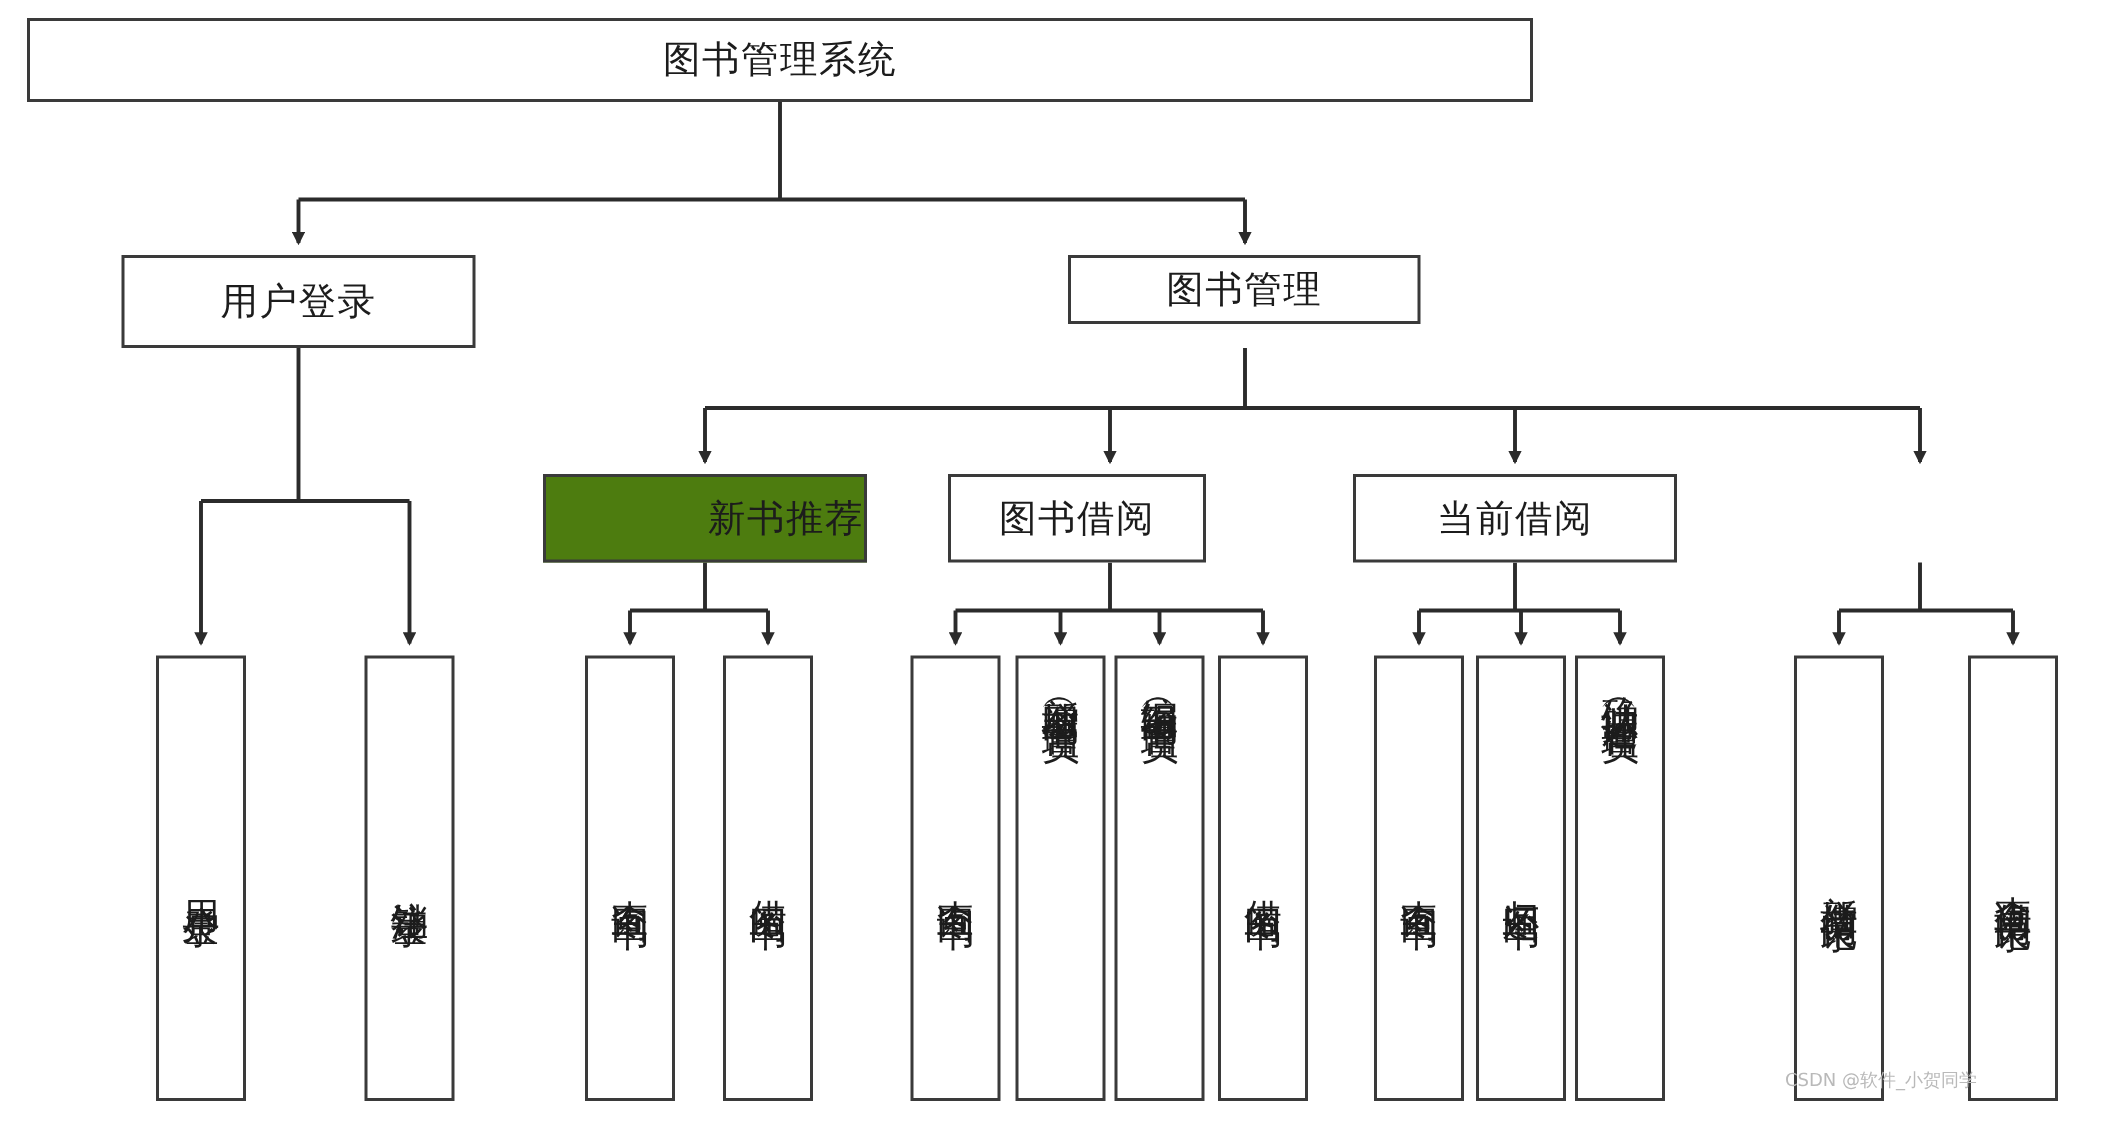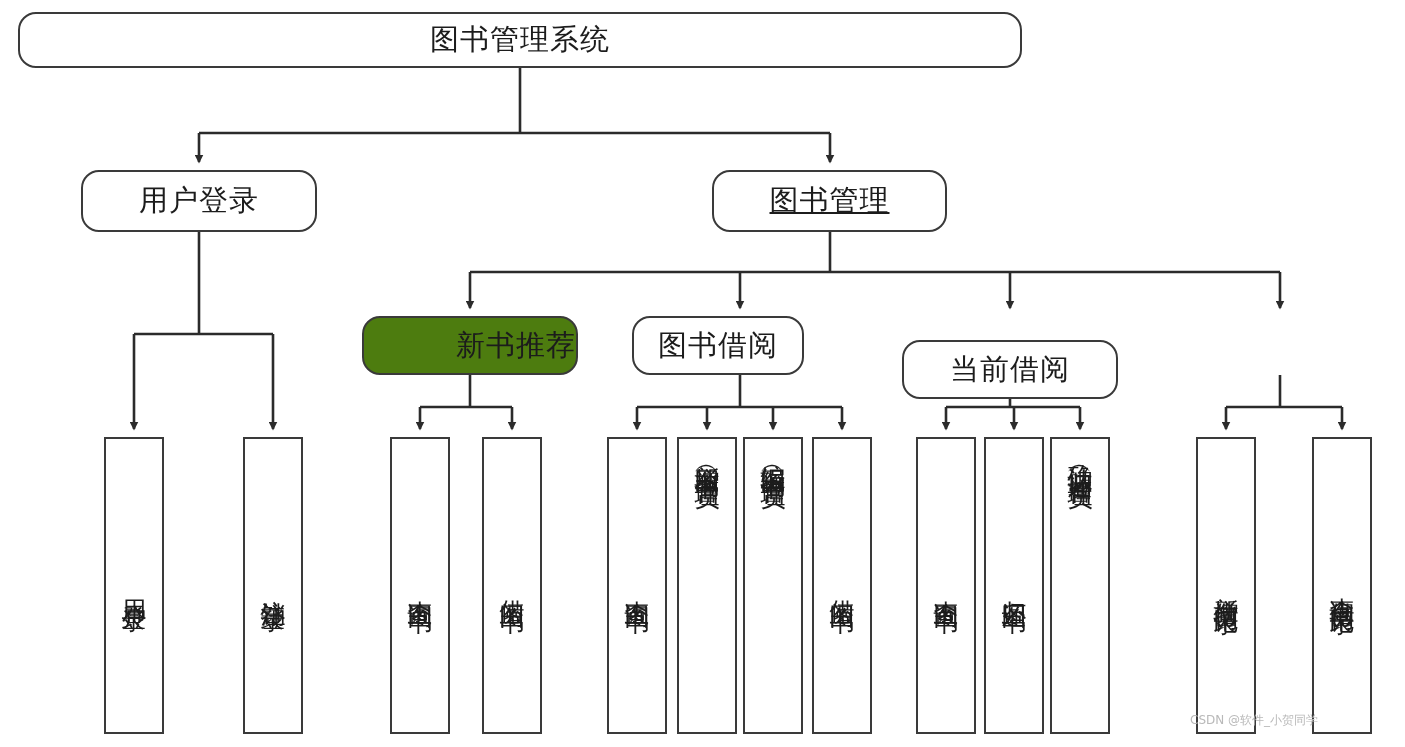--- a/index.html
+++ b/index.html
@@ -32,24 +32,23 @@
     position: absolute;
     box-sizing: border-box;
     background: #ffffff;
     border: 2.5px solid #3a3a3a;
     display: flex;
     align-items: center;
     justify-content: center;
     color: #1c1c1c;
   }
   .node.horiz {
-    font-size: 29px;
+    font-size: 25px;
     letter-spacing: 1px;
     line-height: 1.1;
-    border-radius: 18px;
   }
   .node.vert {
     font-size: 25px;
     line-height: 1.08;
   }
   .node.vert .vlabel {
     writing-mode: vertical-rl;
     text-orientation: upright;
     letter-spacing: 3px;
     white-space: nowrap;
@@ -127,31 +126,31 @@
     </g>
   </svg>
 
   <div class="node horiz" style="left: 18px; top: 12px; width: 1004px; height: 56px; border-color: rgb(58, 58, 58); background: rgb(255, 255, 255); color: rgb(28, 28, 28);">
     <span>图书管理系统</span>
   </div>
 
   <div class="node horiz" style="left: 81px; top: 170px; width: 236px; height: 62px; border-color: rgb(58, 58, 58); background: rgb(255, 255, 255); color: rgb(28, 28, 28);">
     <span>用户登录</span>
   </div>
-  <div class="node horiz" style="left: 712px; top: 170px; width: 235px; height: 62px; border-color: rgb(58, 58, 58); background: rgb(255, 255, 255); color: rgb(28, 28, 28); text-decoration: underline;">
+  <div class="node horiz" style="left: 712px; top: 170px; width: 235px; height: 46px; border-color: rgb(58, 58, 58); background: rgb(255, 255, 255); color: rgb(28, 28, 28);">
     <span>图书管理</span>
   </div>
 
   <div class="node horiz" style="left: 362px; top: 316px; width: 216px; height: 59px; border-color: rgb(58, 58, 58); background: #4d7c0f; color: rgb(28, 28, 28); justify-content: flex-end;">
     <span>新书推荐</span>
   </div>
   <div class="node horiz" style="left: 632px; top: 316px; width: 172px; height: 59px; border-color: rgb(58, 58, 58); background: rgb(255, 255, 255); color: rgb(28, 28, 28);">
     <span>图书借阅</span>
   </div>
-  <div class="node horiz" style="left: 902px; top: 316px; width: 216px; height: 59px; border-color: rgb(58, 58, 58); background: rgb(255, 255, 255); color: rgb(28, 28, 28); margin-top: 24px;">
+  <div class="node horiz" style="left: 902px; top: 316px; width: 216px; height: 59px; border-color: rgb(58, 58, 58); background: rgb(255, 255, 255); color: rgb(28, 28, 28);">
     <span>当前借阅</span>
   </div>
 
   <div class="node vert align-mid" style="left: 104px; top: 437px; width: 60px; height: 297px; border-color: rgb(58, 58, 58); background: rgb(255, 255, 255); color: rgb(28, 28, 28);">
     <span class="vlabel">用户登录</span>
   </div>
   <div class="node vert align-mid" style="left: 243px; top: 437px; width: 60px; height: 297px; border-color: rgb(58, 58, 58); background: rgb(255, 255, 255); color: rgb(28, 28, 28);">
     <span class="vlabel">注销登录</span>
   </div>
   <div class="node vert align-mid" style="left: 390px; top: 437px; width: 60px; height: 297px; border-color: rgb(58, 58, 58); background: rgb(255, 255, 255); color: rgb(28, 28, 28);">

